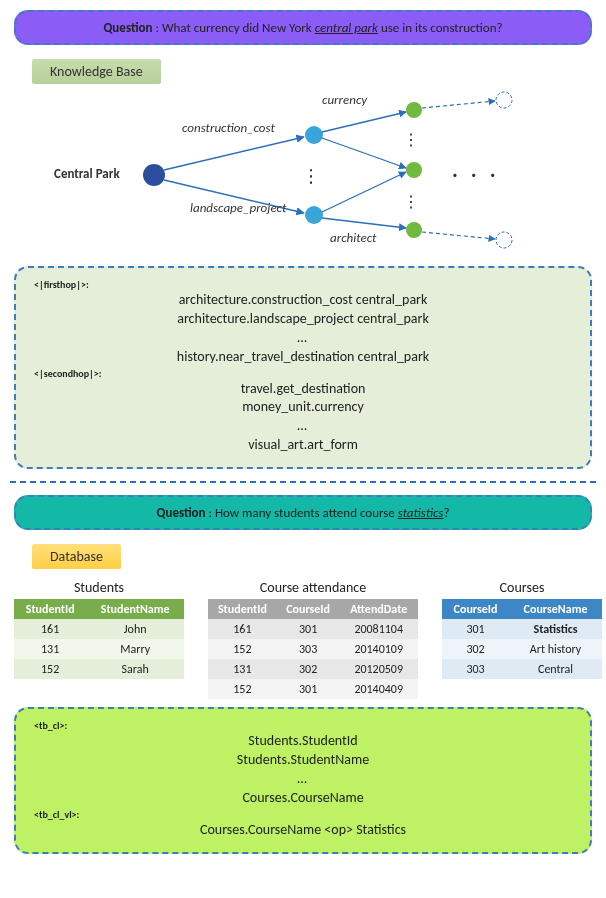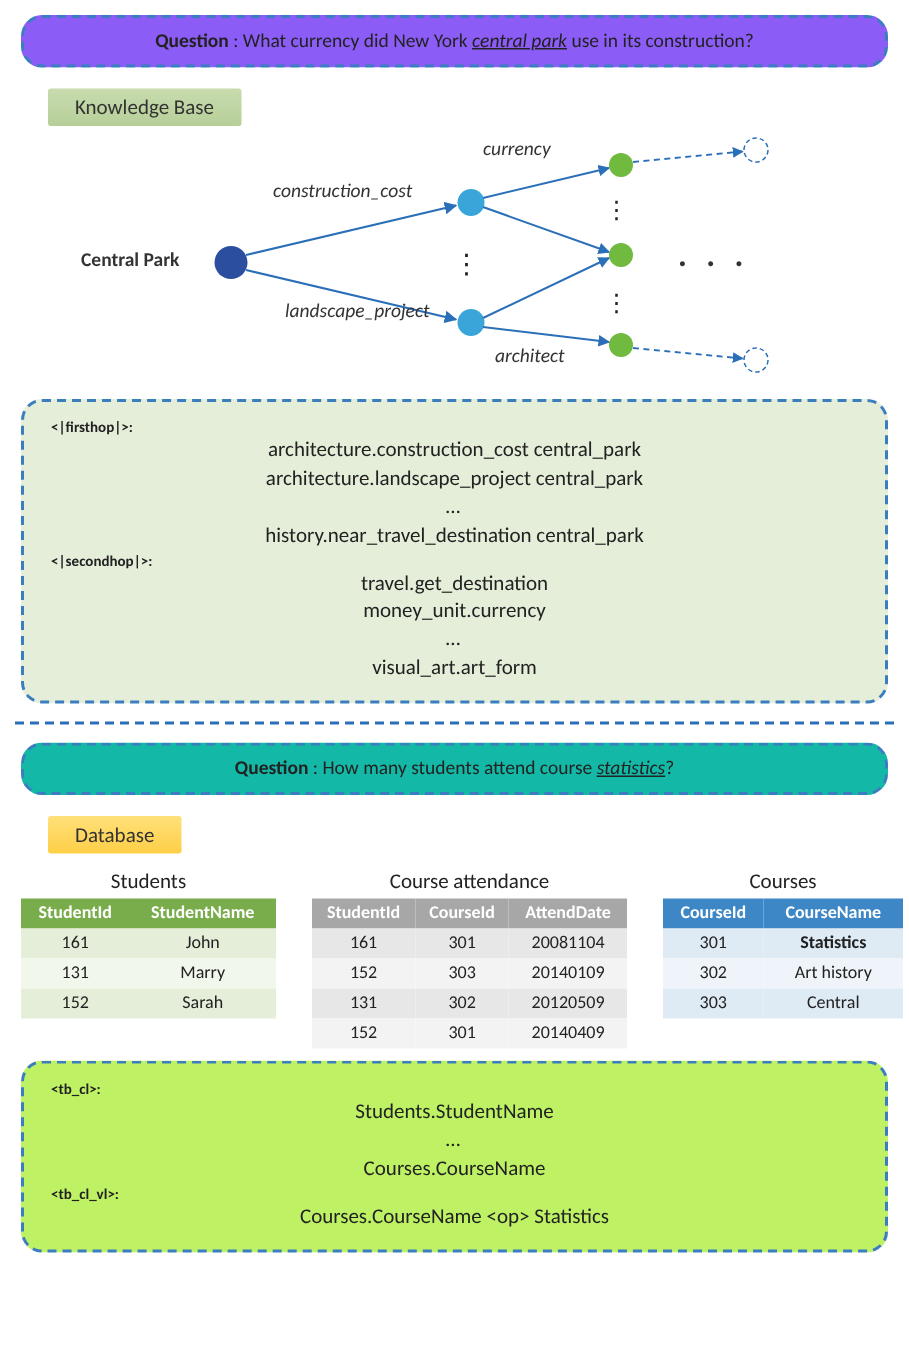--- a/index.html
+++ b/index.html
@@ -222,20 +222,21 @@
         </tbody>
           </table>
       </div>
     </div>
   </div>
 
   
   <div class="resultbox yellow">
     <div class="hdr">&lt;tb_cl&gt;:</div>
     <div class="items">
+      <div>Students.StudentId</div>
       <div>Students.StudentName</div>
       <div class="ell">…</div>
       <div>Courses.CourseName</div>
     </div>
     <div class="hdr">&lt;tb_cl_vl&gt;:</div>
     <div class="items">
       <div>Courses.CourseName &lt;op&gt; Statistics</div>
     </div>
   </div>
 

